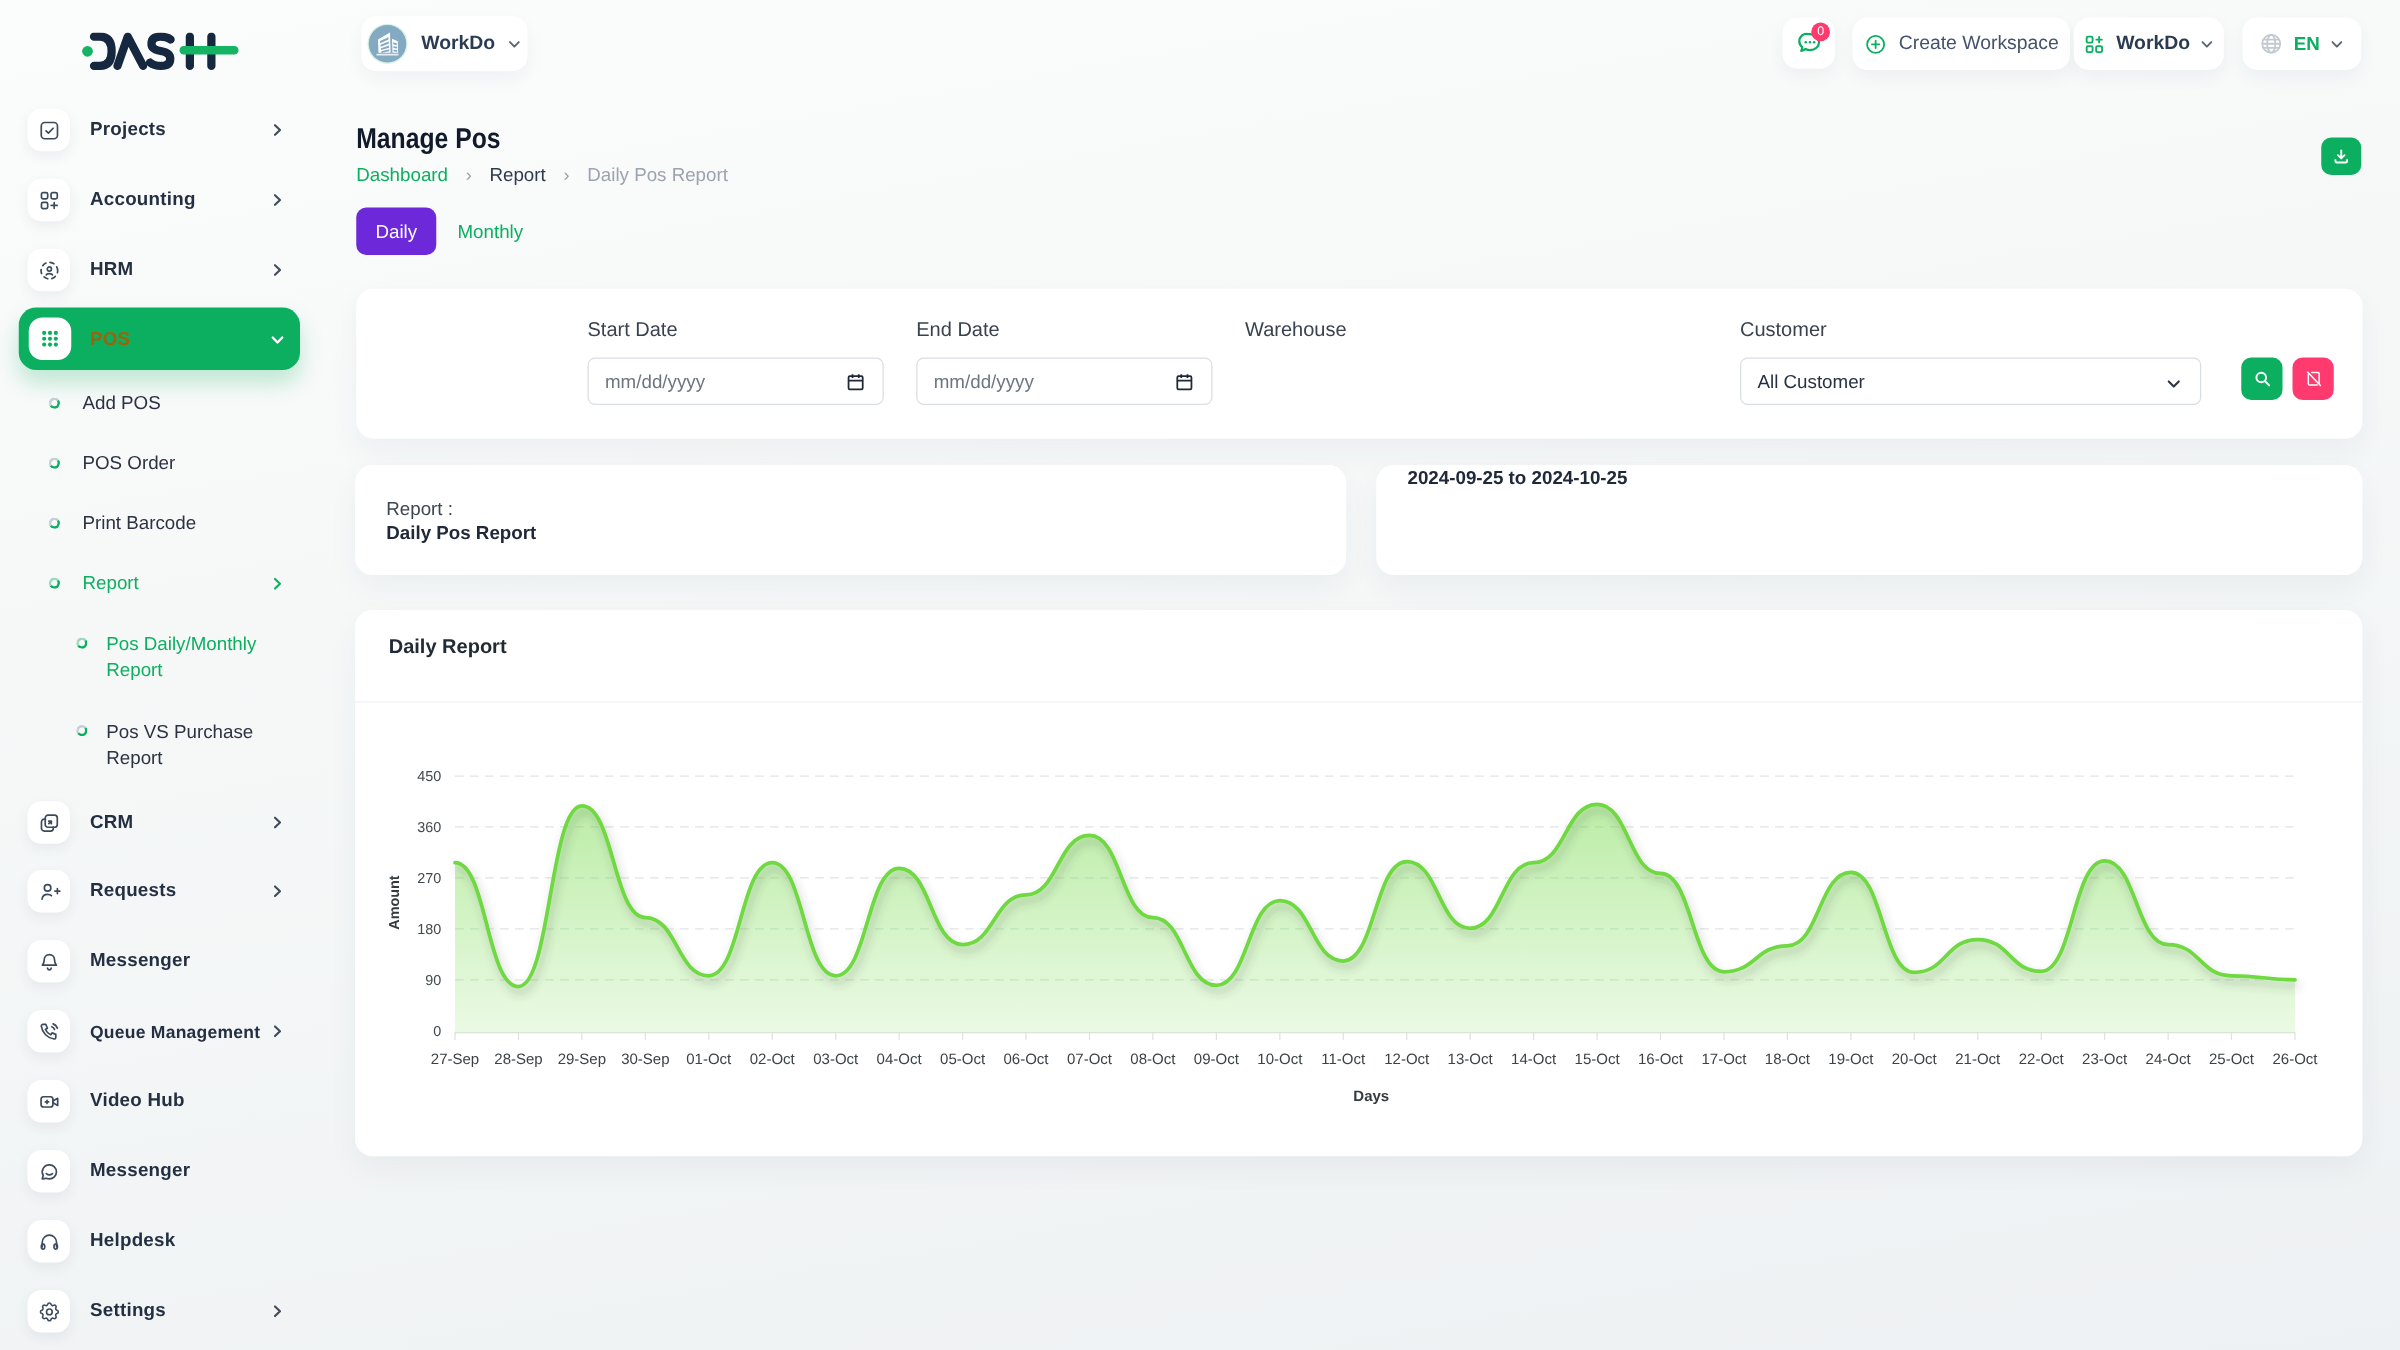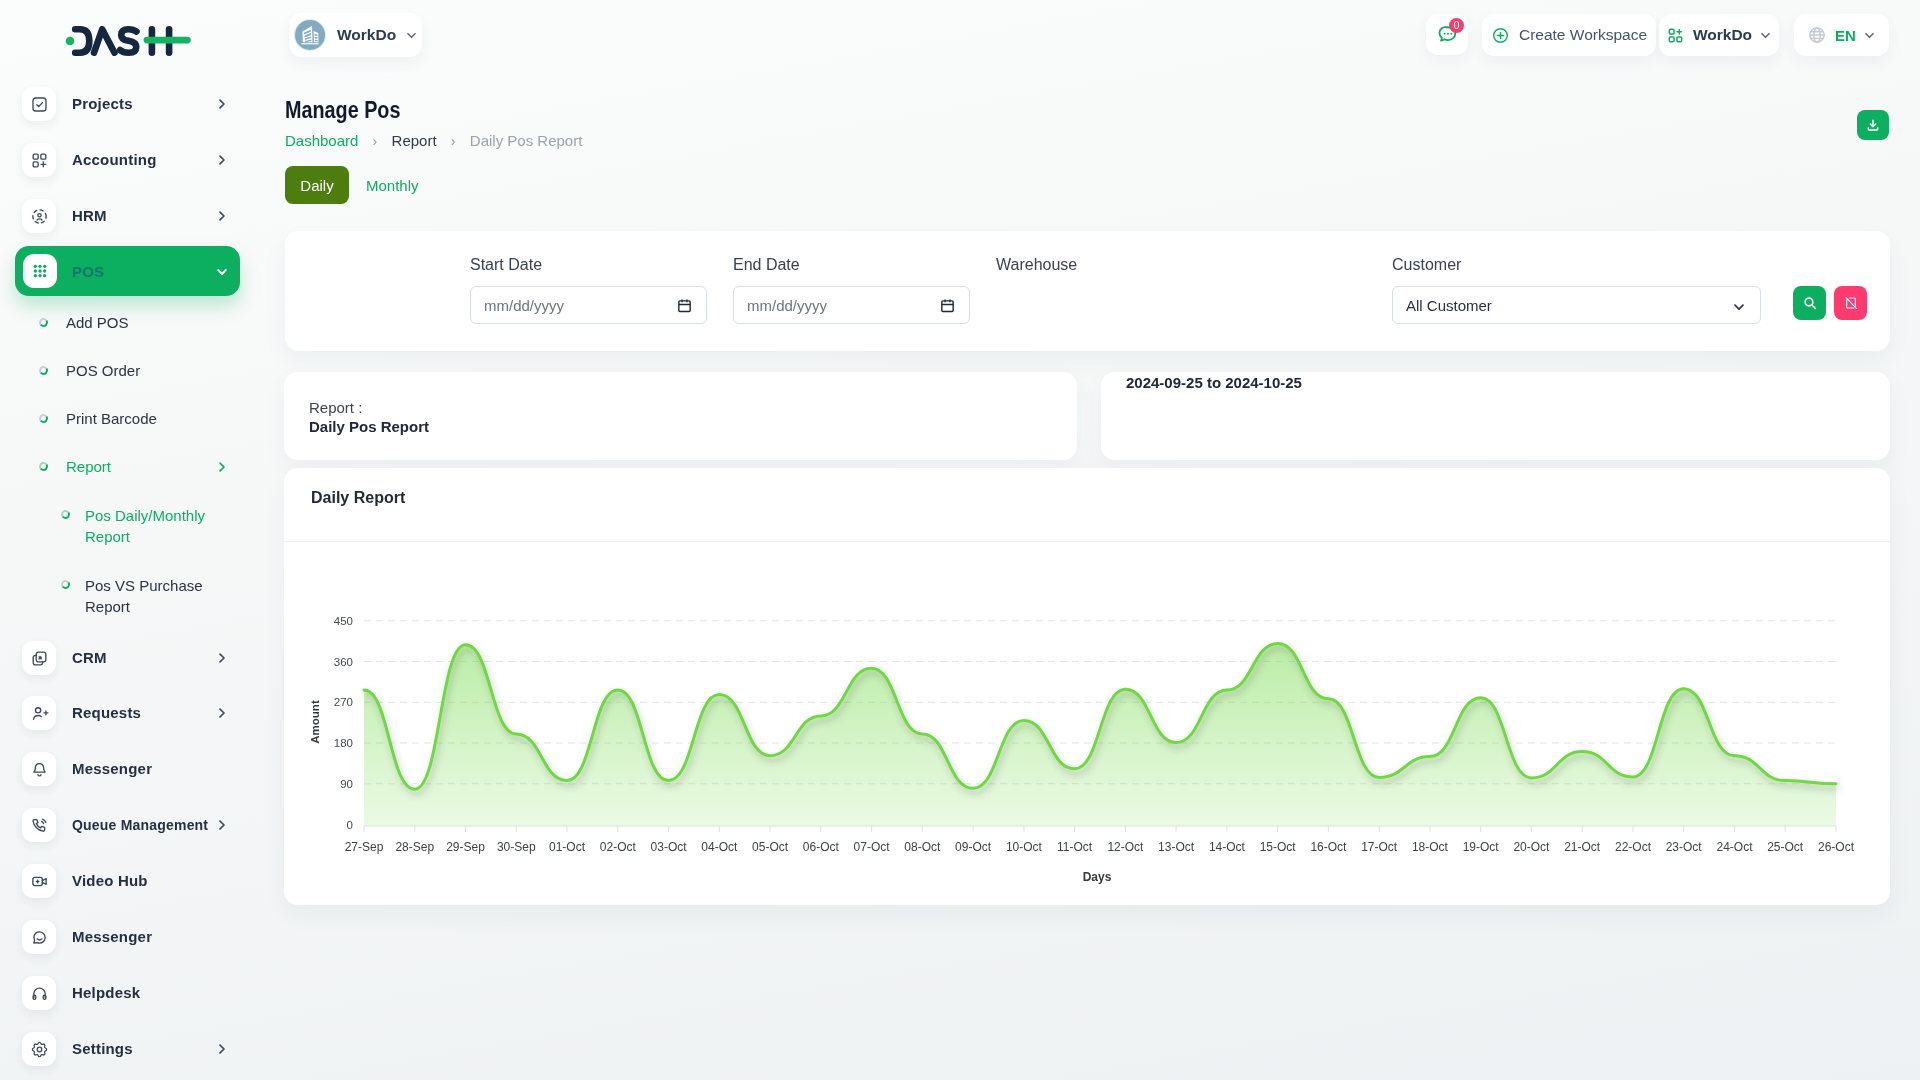--- a/index.html
+++ b/index.html
@@ -86,21 +86,21 @@
         <circle cx="12" cy="6.4" r="2"></circle>
         <circle cx="17.6" cy="6.4" r="2"></circle>
         <circle cx="6.4" cy="12" r="2"></circle>
         <circle cx="12" cy="12" r="2"></circle>
         <circle cx="17.6" cy="12" r="2"></circle>
         <circle cx="6.4" cy="17.6" r="2"></circle>
         <circle cx="12" cy="17.6" r="2"></circle>
         <circle cx="17.6" cy="17.6" r="2"></circle>
       </svg>
     </div>
-  <div class="mitem" style="top:263px;color:#0f766e;">POS</div>
+  <div class="mitem" style="top:263px;color:#a16207;">POS</div>
   <svg class="chev" style="top:265px;" width="14" height="14" viewBox="0 0 14 14" fill="none" stroke="#fff" stroke-width="1.9" stroke-linecap="round" stroke-linejoin="round">
       <path d="M3.2 5 7 9l3.8-4"></path>
     </svg>
 
   <div class="ring" style="left:39px;top:318px;"></div>
   <div class="sub" style="left:66px;top:314px;">Add POS</div>
   <div class="ring" style="left:39px;top:366px;"></div>
   <div class="sub" style="left:66px;top:362px;">POS Order</div>
   <div class="ring" style="left:39px;top:414px;"></div>
   <div class="sub" style="left:66px;top:410px;">Print Barcode</div>
@@ -258,21 +258,21 @@
 </div>
 
 <div class="abs" style="left:285px;top:97px;font-size:23px;font-weight:700;color:#111a2c;transform:scaleX(0.86);transform-origin:left;">Manage Pos</div>
 <div class="abs" style="left:285px;top:132px;font-size:15px;">
   <span style="color:#0CAF60;">Dashboard</span>
   <span class="bsep">›</span>
   <span style="color:#2f3b4c;">Report</span>
   <span class="bsep">›</span>
   <span style="color:#9aa3ae;">Daily Pos Report</span>
 </div>
-<div class="abs" style="left:285px;top:166px;width:64px;height:38px;background:#4d7c0f;border-radius:8px;
+<div class="abs" style="left:285px;top:166px;width:64px;height:38px;background:#6d28d9;border-radius:8px;
   color:#fff;font-size:15px;display:flex;align-items:center;justify-content:center;">Daily</div>
 <div class="abs" style="left:366px;top:166px;height:38px;display:flex;align-items:center;font-size:15px;color:#0CAF60;">Monthly</div>
 
 <div class="abs" style="left:1857px;top:110px;width:32px;height:30px;background:#0CAF60;border-radius:8px;
   display:flex;align-items:center;justify-content:center;">
   <svg width="14" height="14" viewBox="0 0 24 24" fill="none" stroke="#fff" stroke-width="2.6" stroke-linecap="round" stroke-linejoin="round">
     <path d="M12 4v10M7.5 10.5 12 15l4.5-4.5M4 17v2a1.5 1.5 0 0 0 1.5 1.5h13A1.5 1.5 0 0 0 20 19v-2"></path>
   </svg>
 </div>
 
@@ -316,21 +316,21 @@
 </div>
 
 <div class="card abs" style="left:284px;top:372px;width:793px;height:88px;">
   <div style="padding:27px 0 0 25px;font-size:15px;color:#3d4550;">Report :</div>
   <div style="padding:2px 0 0 25px;font-size:15px;font-weight:700;color:#20293a;">Daily Pos Report</div>
 </div>
 <div class="card abs" style="left:1101px;top:372px;width:789px;height:88px;">
   <div style="padding:2px 0 0 25px;font-size:15px;font-weight:700;color:#20293a;">2024-09-25 to 2024-10-25</div>
 </div>
 
-<div class="card abs" style="left:284px;top:468px;width:1606px;height:437px;padding-left:42px;">
+<div class="card abs" style="left:284px;top:488px;width:1606px;height:437px;padding-left:42px;">
   <div style="position:absolute;left:27px;top:21px;font-size:16px;font-weight:700;color:#212b36;">Daily Report</div>
   <div style="position:absolute;left:0;top:73px;width:100%;border-top:1px solid #f0f2f4;"></div>
 </div>
 <svg id="chart" class="abs" style="left:0;top:0;" width="1920" height="1080" viewBox="0 0 1920 1080">
 <defs>
       <linearGradient id="ag" x1="0" y1="0" x2="0" y2="1" gradientUnits="userSpaceOnUse" gradientTransform="translate(0 628) scale(1 198)">
 <stop offset="0" stop-color="#6fd943" stop-opacity="0.5"></stop>
         <stop offset="1" stop-color="#6fd943" stop-opacity="0.14"></stop>
       </linearGradient>
 <filter id="sh" x="-20%" y="-20%" width="140%" height="140%">

